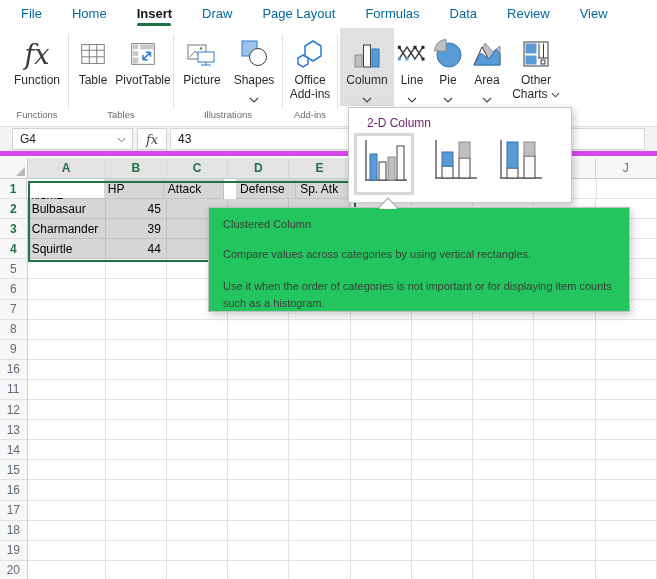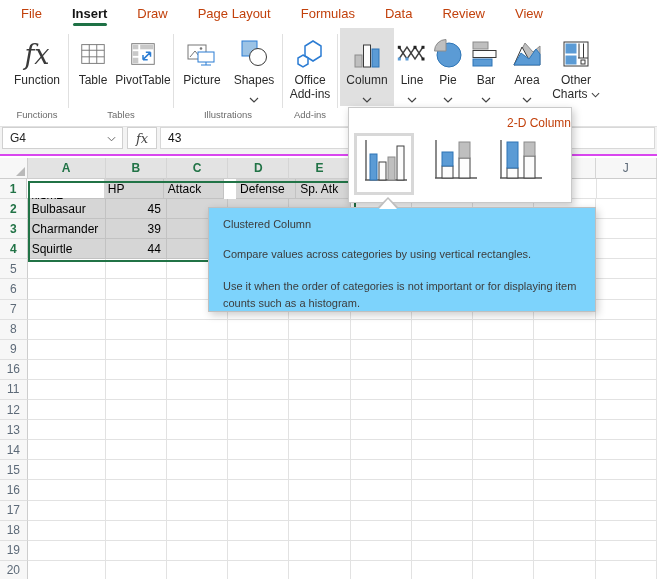--- a/index.html
+++ b/index.html
@@ -1,40 +1,40 @@
 <!DOCTYPE html>
 <html><head>
 <meta charset="utf-8">
 <style>
   html,body{margin:0;padding:0;background:#fff;}
   #app{position:relative;width:657px;height:579px;overflow:hidden;background:#fff;
        font-family:"Liberation Sans","DejaVu Sans",sans-serif;color:#262626;}
 
   
   .tabbar{position:absolute;top:0;left:0;right:0;height:28px;display:flex;align-items:center;padding-left:6px;background:#fff;}
-  .tab{position:relative;height:28px;line-height:28px;padding:0 15px;font-size:13px;color:#c2410c;cursor:default;}
+  .tab{position:relative;height:28px;line-height:28px;padding:0 15px;font-size:13px;color:#0369a1;cursor:default;}
   .tab.active{font-weight:700;color:#151515;}
   .tab-underline{position:absolute;left:50%;transform:translateX(-50%);bottom:2px;width:34px;height:3px;border-radius:2px;background:#1E7145;}
 
   
   .ribbon{position:absolute;top:28px;left:0;right:0;height:98px;background:#fff;border-bottom:1px solid #E1E1E1;display:flex;align-items:stretch;padding-left:8px;}
   .grp{display:flex;flex-direction:column;}
   .grp-btns{display:flex;height:78px;}
   .grp-label{text-align:center;font-size:9.5px;color:#6b6b6b;margin-top:3px;white-space:nowrap;}
   .rdiv{width:1px;background:#E0E0E0;margin:6px 2px 18px 2px;}
   .rbtn{display:flex;flex-direction:column;align-items:center;padding-top:8px;gap:1px;}
   .rbtn .ic{height:36px;display:flex;align-items:center;justify-content:center;}
   .rbtn .lb{font-size:12px;color:#2b2b2b;line-height:14px;white-space:nowrap;}
   .rbtn .chev{height:9px;margin-top:1px;}
   .rbtn.pressed{background:#E0E0E0;}
   .two-line{display:flex;flex-direction:column;align-items:center;justify-content:center;}
   .fxglyph{font-family:"DejaVu Serif",serif;font-style:italic;font-size:27px;color:#3a3a3a;}
 
   
-  .fbar{position:absolute;top:127px;left:0;right:0;height:29px;background:#F3F3F3;border-bottom:2px solid #d946ef;display:flex;align-items:flex-start;padding:0 2px;box-sizing:border-box;}
+  .fbar{position:absolute;top:127px;left:0;right:0;height:29px;background:#F3F3F3;border-bottom:5px solid #d946ef;display:flex;align-items:center;padding:0 12px;box-sizing:border-box;}
   .namebox{width:121px;height:22px;background:#fff;border:1px solid #D0D0D0;display:flex;align-items:center;font-size:12px;padding-left:7px;box-sizing:border-box;}
   .namebox .nb-chev{margin-left:auto;margin-right:6px;}
   .fxbox{width:30px;height:22px;background:#fff;border:1px solid #D0D0D0;margin-left:4px;display:flex;align-items:center;justify-content:center;
          font-family:"DejaVu Serif",serif;font-style:italic;font-size:13px;color:#444;box-sizing:border-box;}
   .finput{flex:1;height:22px;background:#fff;border:1px solid #D8D8D8;margin-left:3px;display:flex;align-items:center;font-size:12px;padding-left:7px;box-sizing:border-box;color:#111;}
 
   
   .sheet{position:absolute;top:158px;left:0;width:657px;height:421px;background:#fff;overflow:hidden;}
   .hdr-row{display:flex;height:21px;}
   .corner{width:28px;height:21px;background:#F7F7F7;border-right:1px solid #CDCDCD;border-bottom:1px solid #CDCDCD;box-sizing:border-box;position:relative;}
@@ -48,41 +48,42 @@
   .rowhdr.selr{color:#217346;font-weight:700;}
   .cell{border-right:1px solid #E2E2E2;border-bottom:1px solid #E2E2E2;box-sizing:border-box;font-size:12px;color:#000;
         display:flex;align-items:center;padding-left:4px;overflow:hidden;white-space:nowrap;}
   .cell.selcell{background:#D6D6D6;border-color:#C2C2C2;}
   .cell.num{justify-content:flex-end;padding-right:5px;padding-left:0;}
   .sel-outline{position:absolute;left:28px;top:23px;width:328px;height:81px;border:2px solid #217346;box-sizing:border-box;pointer-events:none;z-index:3;}
 
   
   .dropdown{position:absolute;left:348px;top:107px;width:224px;height:96px;background:#fff;border:1px solid #C9C9C9;
             box-shadow:2px 3px 8px rgba(0,0,0,.22);box-sizing:border-box;z-index:10;}
-  .dd-title{font-size:12px;color:#c2410c;margin:8px 0 0 18px;text-align:right;}
+  .dd-title{font-size:12px;color:#701a75;margin:8px 0 0 18px;}
   .dd-opts{display:flex;align-items:flex-start;margin-top:3px;padding-left:4px;}
   .dd-opt{width:50px;height:58px;display:flex;align-items:center;justify-content:center;margin-left:15px;}
   .dd-opt.selected{width:60px;height:62px;border:3px solid #D8D8D8;box-sizing:border-box;margin-left:1px;background:#fff;}
 
   
-  .tooltip{position:absolute;left:208px;top:207px;width:388px;height:105px;background:#7dd3fc;border:1px solid #BFBFBF;
+  .tooltip{position:absolute;left:208px;top:207px;width:422px;height:105px;background:#22c55e;border:1px solid #BFBFBF;
            box-shadow:2px 3px 8px rgba(0,0,0,.2);box-sizing:border-box;z-index:20;font-size:11px;color:#3c3c3c;}
   .tooltip .tt-title{margin:10px 12px 0 14px;}
   .tooltip .tt-b1{margin:17px 12px 0 14px;line-height:15px;}
   .tooltip .tt-b2{margin:16px 12px 0 14px;line-height:16.5px;}
   .notch-outer{position:absolute;left:377px;top:197px;width:0;height:0;border-left:11px solid transparent;border-right:11px solid transparent;border-bottom:11px solid #BFBFBF;z-index:21;}
   .notch-inner{position:absolute;left:379px;top:199px;width:0;height:0;border-left:9px solid transparent;border-right:9px solid transparent;border-bottom:10px solid #fff;z-index:22;}
 </style>
 </head>
 <body>
 
 <div id="app">
 
   <div class="tabbar">
     <span class="tab">File</span>
+    <span class="tab">Home</span>
     <span class="tab active"><span>Insert</span><span class="tab-underline"></span></span>
     <span class="tab">Draw</span>
     <span class="tab">Page Layout</span>
     <span class="tab">Formulas</span>
     <span class="tab">Data</span>
     <span class="tab">Review</span>
     <span class="tab">View</span>
   </div>
 
   <div class="ribbon">
@@ -227,35 +228,20 @@
           </span>
         </div>
         <div class="rbtn" style="width:36px">
           <span class="ic">
             <svg width="32" height="32" viewBox="0 0 32 32">
                 <circle cx="17" cy="17" r="12" fill="#5B9BD5" stroke="#2E75B6"></circle>
                 <path d="M14 13 L14 1.5 A11.5 11.5 0 0 0 2.5 13 Z" fill="#BFBFBF" stroke="#8C8C8C"></path>
               </svg>
           </span>
           <span class="lb">Pie</span>
-          <span class="chev">
-            <svg width="10" height="6" viewBox="0 0 10 6">
-                <polyline points="1,1 5,5 9,1" fill="none" stroke="#444" stroke-width="1.2"></polyline>
-              </svg>
-          </span>
-        </div>
-        <div class="rbtn" style="width:40px">
-          <span class="ic">
-            <svg width="32" height="32" viewBox="0 0 32 32">
-                <rect x="3" y="4" width="15" height="7" fill="#BFBFBF" stroke="#8C8C8C"></rect>
-                <rect x="3" y="12.5" width="23" height="7" fill="#FDFDFD" stroke="#3a3a3a"></rect>
-                <rect x="3" y="21" width="19" height="7" fill="#5B9BD5" stroke="#2E75B6"></rect>
-              </svg>
-          </span>
-          <span class="lb">Bar</span>
           <span class="chev">
             <svg width="10" height="6" viewBox="0 0 10 6">
                 <polyline points="1,1 5,5 9,1" fill="none" stroke="#444" stroke-width="1.2"></polyline>
               </svg>
           </span>
         </div>
         <div class="rbtn" style="width:42px">
           <span class="ic">
             <svg width="32" height="32" viewBox="0 0 32 32">
                 <polygon points="3,27 14,5 22,14 29,8 29,27" fill="#BFBFBF" stroke="#8C8C8C"></polygon>

